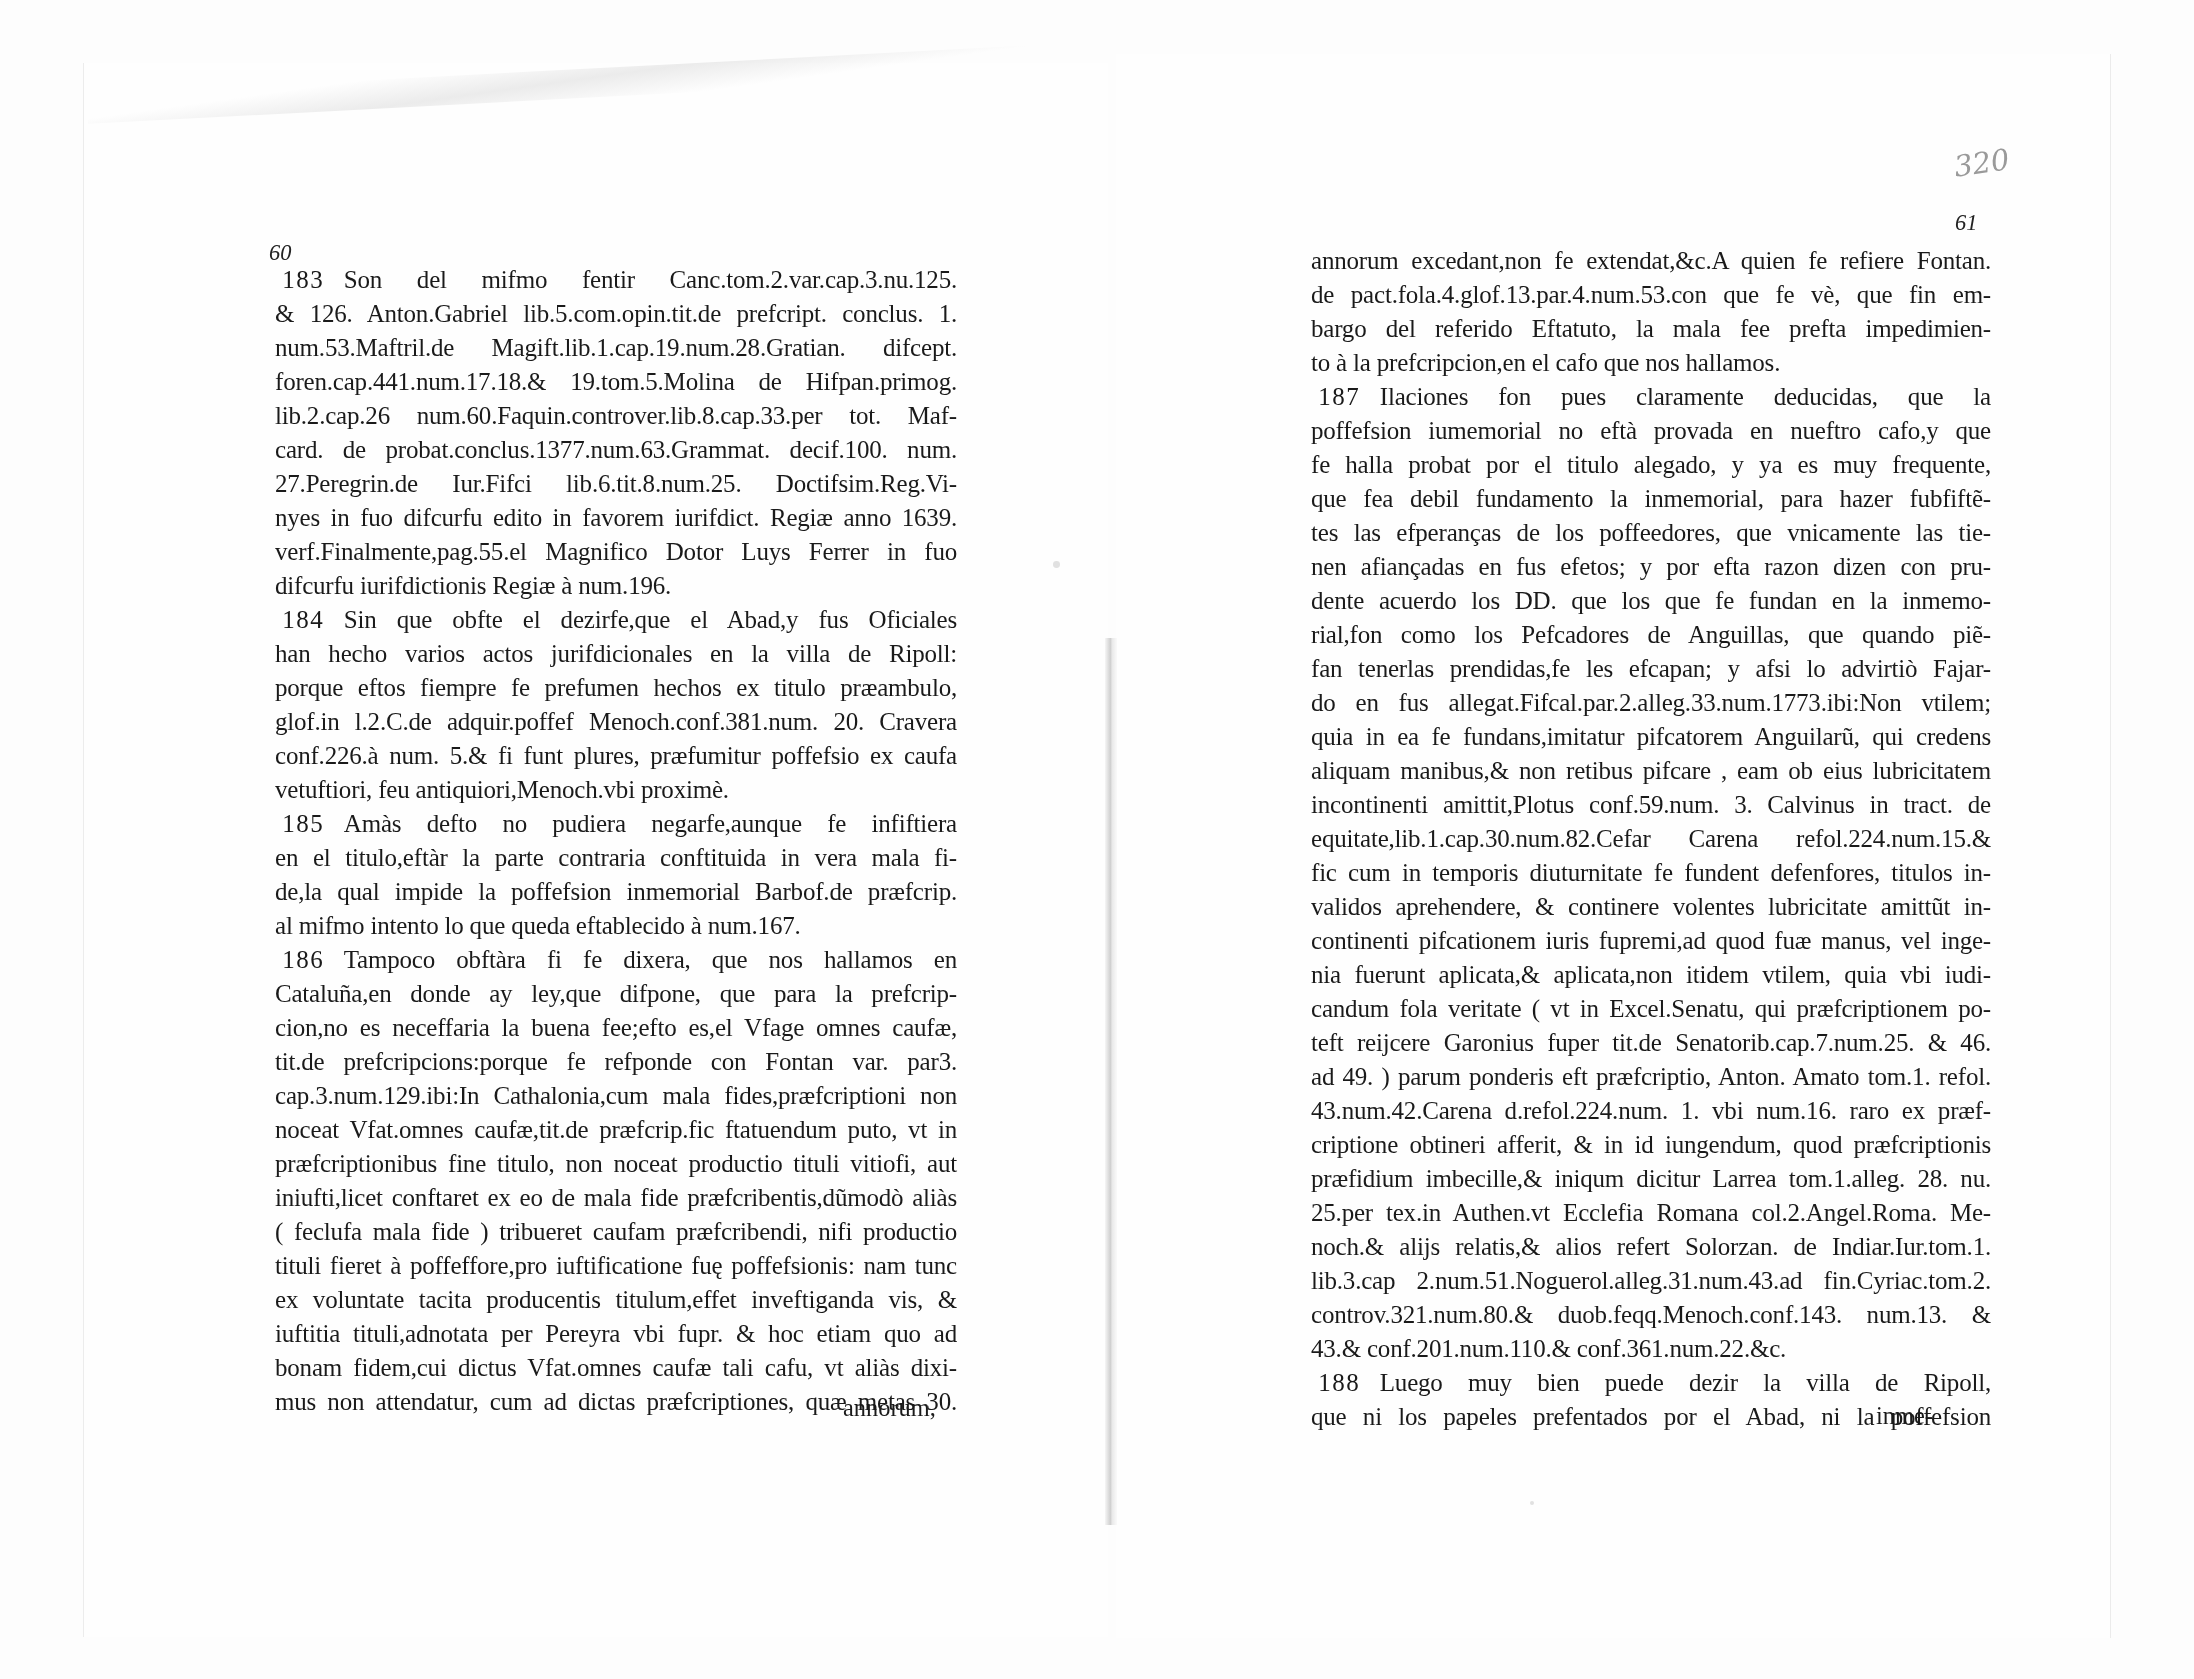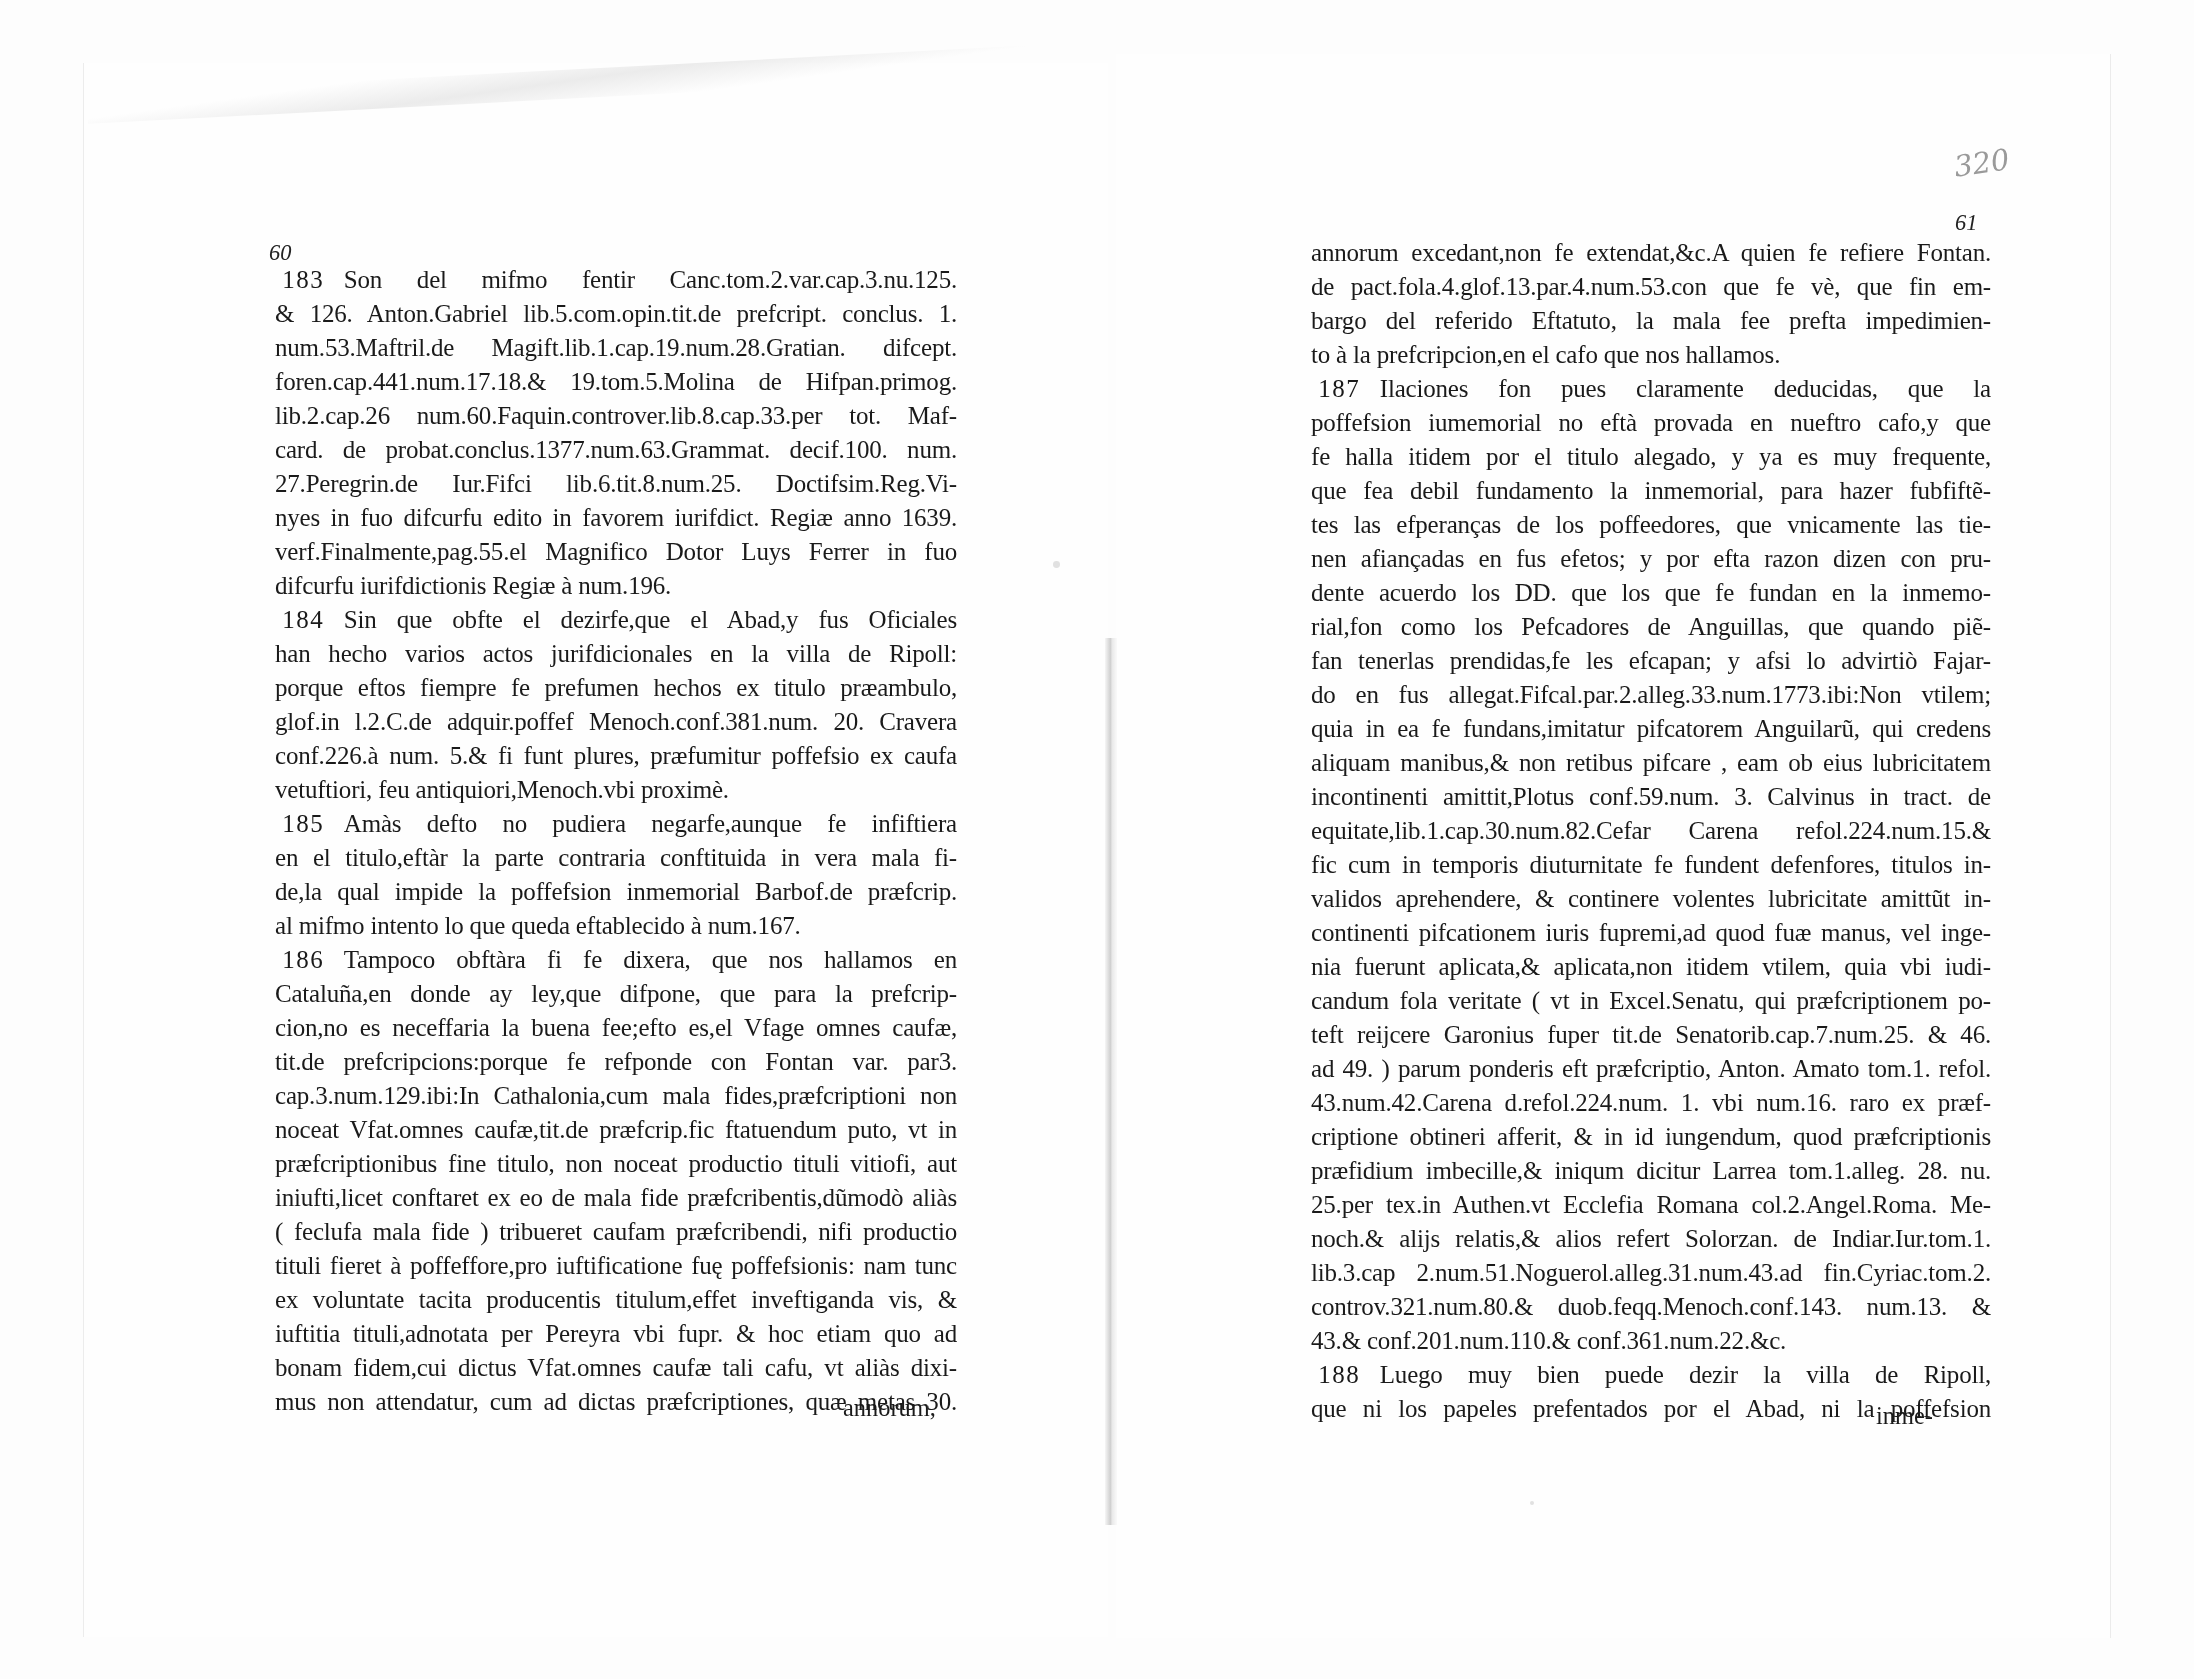--- a/index.html
+++ b/index.html
@@ -26,21 +26,21 @@
   }
   .page-number { position:absolute; font-size:22.4px; font-style:italic; color:#222; }
   .pn-left { left:269px; top:240px; }
   .pn-right { left:1955px; top:210px;text-align:center; }
   .folio {
     position:absolute; left:1954px; top:146px; font-family:"DejaVu Serif",serif;
     font-style:italic; font-size:29px; color:#9a9a9a; transform:rotate(-8deg);
   }
   .col { position:absolute; }
   .col-left { left:275px; top:263px; width:682px; }
-  .col-right { left:1311px; top:236px; width:680px; }
+  .col-right { left:1311px; top:244px; width:680px; }
   .line {
     display:block; white-space:nowrap; font-size:25px; line-height:34px;
     text-align:justify; text-align-last:justify; letter-spacing:-0.2px;
   }
   .line.last { text-align-last:left; }
   .para-num { display:inline-block; margin-left:7.3px; margin-right:19.5px; letter-spacing:1.5px; }
   .catch-left { position:absolute; left:843px; top:1394px; font-size:24.4px; }
   .catch-right { position:absolute; left:1876px; top:1402px; font-size:24.4px; }
   .stain { position:absolute; border-radius:50%; background:rgba(140,140,140,0.25); }
 </style>
@@ -93,21 +93,21 @@
       <span class="line">bonam fidem,cui dictus Vfat.omnes caufæ tali cafu, vt aliàs dixi-</span>
       <span class="line">mus non attendatur, cum ad dictas præfcriptiones, quæ metas 30.</span>
     </div>
   <div class="col col-right" id="col-right">
       <span class="line">annorum excedant,non fe extendat,&amp;c.A quien fe refiere Fontan.</span>
       <span class="line">de pact.fola.4.glof.13.par.4.num.53.con que fe vè, que fin em-</span>
       <span class="line">bargo del referido Eftatuto, la mala fee prefta impedimien-</span>
       <span class="line last">to à la prefcripcion,en el cafo que nos hallamos.</span>
       <span class="line"><span class="para-num">187</span>Ilaciones fon pues claramente deducidas, que la</span>
       <span class="line">poffefsion iumemorial no eftà provada en nueftro cafo,y que</span>
-      <span class="line">fe halla itidem por el titulo alegado, y ya es muy frequente,</span>
+      <span class="line">fe halla probat por el titulo alegado, y ya es muy frequente,</span>
       <span class="line">que fea debil fundamento la inmemorial, para hazer fubfiftẽ-</span>
       <span class="line">tes las efperanças de los poffeedores, que vnicamente las tie-</span>
       <span class="line">nen afiançadas en fus efetos; y por efta razon dizen con pru-</span>
       <span class="line">dente acuerdo los DD. que los que fe fundan en la inmemo-</span>
       <span class="line">rial,fon como los Pefcadores de Anguillas, que quando piẽ-</span>
       <span class="line">fan tenerlas prendidas,fe les efcapan; y afsi lo advirtiò Fajar-</span>
       <span class="line">do en fus allegat.Fifcal.par.2.alleg.33.num.1773.ibi:Non vtilem;</span>
       <span class="line">quia in ea fe fundans,imitatur pifcatorem Anguilarũ, qui credens</span>
       <span class="line">aliquam manibus,&amp; non retibus pifcare , eam ob eius lubricitatem</span>
       <span class="line">incontinenti amittit,Plotus conf.59.num. 3. Calvinus in tract. de</span>

